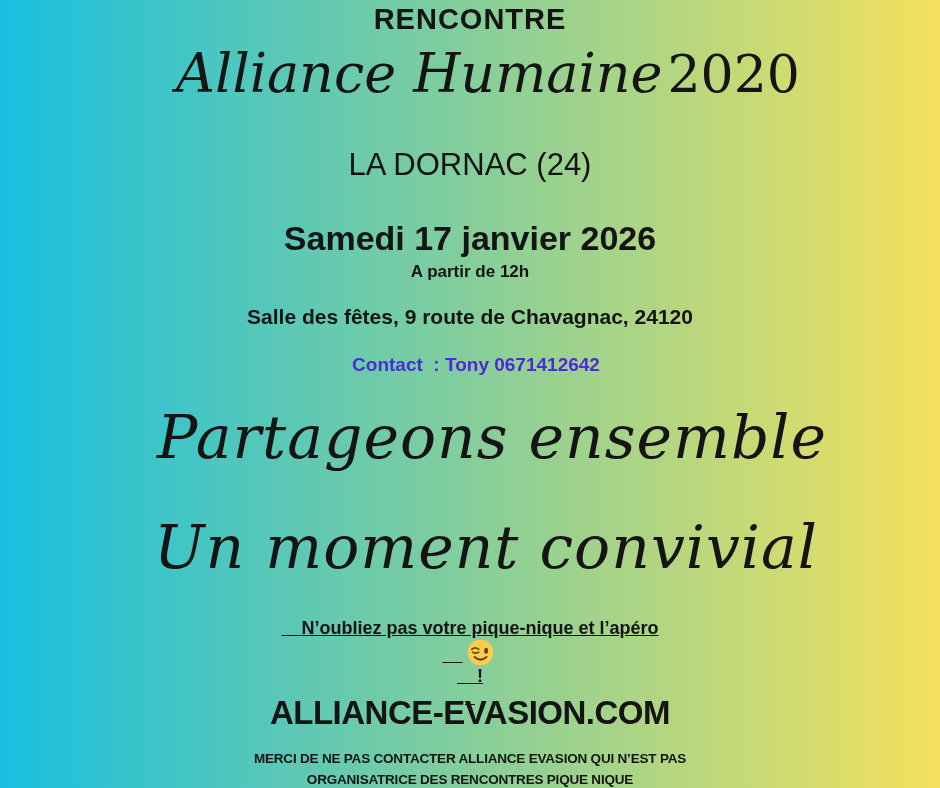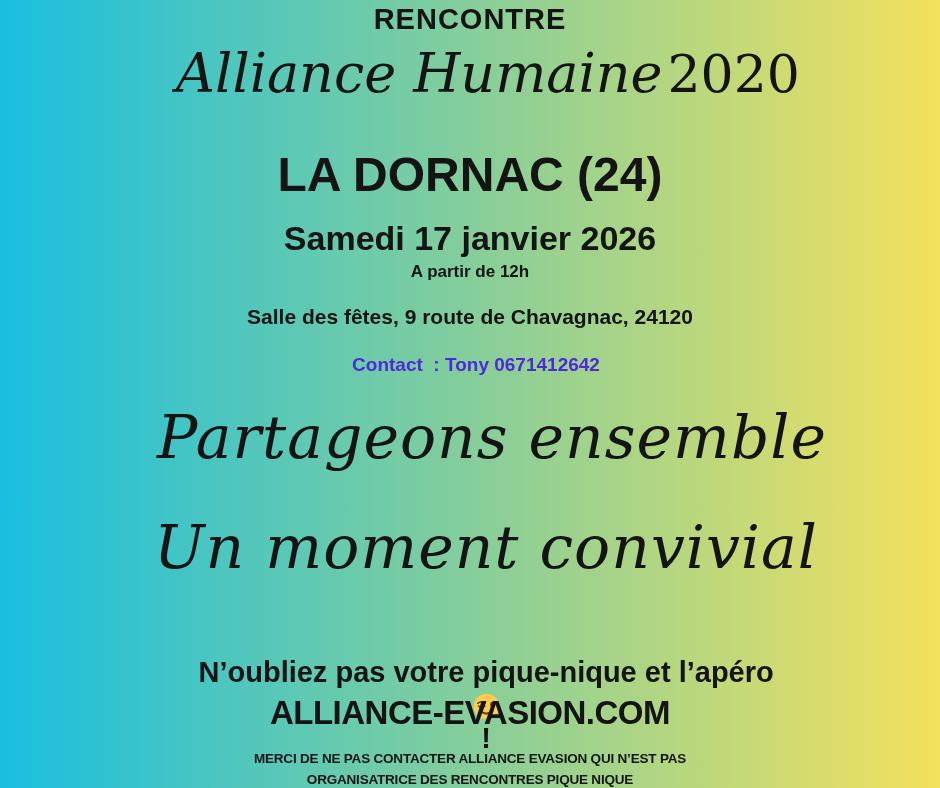--- a/index.html
+++ b/index.html
@@ -45,22 +45,22 @@
   }
   .title-year {
     font-family: "DejaVu Serif", serif;
     font-style: normal;
     font-weight: 500;
     font-size: 52px;
     line-height: 80px;
   }
   .location {
     top: 147px;
-    font-size: 48px;
-    font-weight: 700;
+    font-size: 31px;
+    font-weight: 400;
   }
   .date {
     top: 219px;
     font-size: 34px;
     font-weight: 700;
   }
   .time {
     top: 262px;
     font-size: 17px;
     font-weight: 700;
@@ -80,23 +80,24 @@
   .script-line {
     font-family: "DejaVu Serif", serif;
     font-style: italic;
     font-weight: 400;
     font-size: 60px;
     letter-spacing: 1px;
   }
   .script-1 { top: 402px; margin-left: 44px; }
   .script-2 { top: 512px; padding-left: 32px; }
   .reminder {
-    top: 623px;
-    font-size: 29px;
+    top: 597px;
+    font-size: 18px;
     font-weight: 700;
+    text-decoration: underline;
   }
   .reminder svg { vertical-align: -5px; margin: 0 4px; }
   .website {
     top: 694px;
     font-size: 33px;
     font-weight: 700;
     letter-spacing: -0.5px;
   }
   .disclaimer-1 {
     top: 751px;

